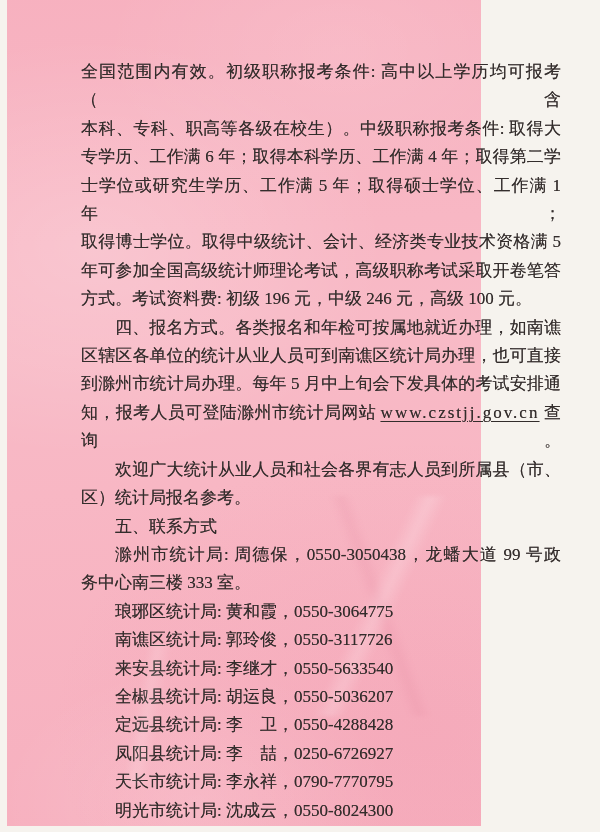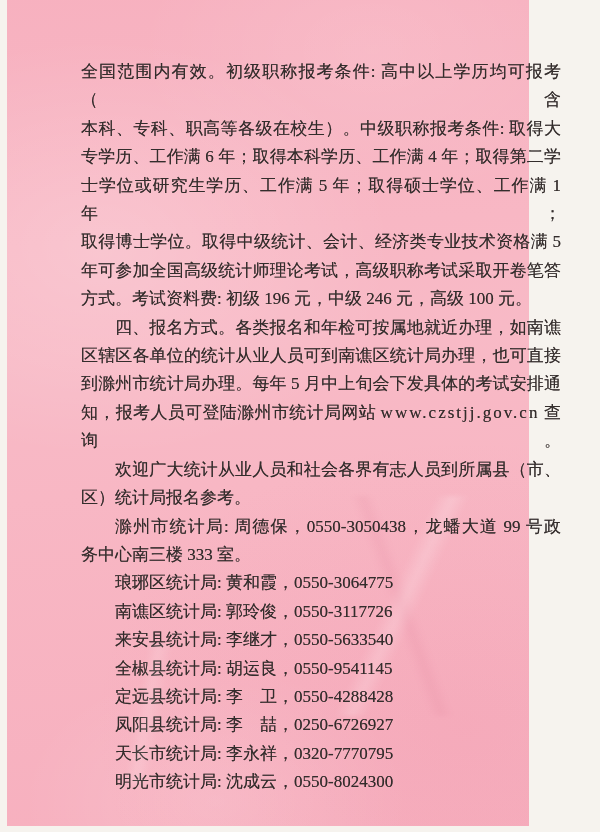--- a/index.html
+++ b/index.html
@@ -14,21 +14,21 @@
   .scan {
     position: relative;
     width: 600px;
     height: 832px;
   }
   
   .paper {
     position: absolute;
     left: 7px;
     top: 0;
-    width: 522px;
+    width: 474px;
     height: 826px;
     background-color: #f8b6c3;
     background-image:
       radial-gradient(ellipse 420px 300px at 18% 30%, rgba(255,255,255,0.20), rgba(255,255,255,0) 70%),
       radial-gradient(ellipse 520px 400px at 88% 88%, rgba(231,120,150,0.13), rgba(231,120,150,0) 72%),
       radial-gradient(ellipse 340px 220px at 70% 6%, rgba(255,255,255,0.10), rgba(255,255,255,0) 70%),
       radial-gradient(ellipse 260px 180px at 40% 97%, rgba(255,255,255,0.14), rgba(255,255,255,0) 75%),
       linear-gradient(176deg, rgba(240,142,166,0.12), rgba(255,255,255,0.05) 42%, rgba(238,132,158,0.12));
   }
   
@@ -68,20 +68,21 @@
     white-space: normal;
     text-align: justify;
     text-justify: inter-character;
     text-align-last: left;
     min-height: 28.4px;
   }
   .line.just { text-align-last: justify; }
   .line.indent { padding-left: 34px; }
   .seg-bold { font-weight: 400; }
   .seg-underline {
+    text-decoration: underline;
     text-underline-offset: 3px;
     letter-spacing: 2px;
     font-family: "Liberation Serif", "DejaVu Serif", serif;
   }
 </style>
 </head>
 <body>
 
 <div class="scan">
   <div class="paper">
@@ -92,25 +93,26 @@
         <div class="line just"><span>士学位或研究生学历、工作满 5 年；取得硕士学位、工作满 1 年；</span></div>
         <div class="line just"><span>取得博士学位。取得中级统计、会计、经济类专业技术资格满 5</span></div>
         <div class="line just"><span>年可参加全国高级统计师理论考试，高级职称考试采取开卷笔答</span></div>
         <div class="line"><span>方式。考试资料费: 初级 196 元，中级 246 元，高级 100 元。</span></div>
         <div class="line just indent"><span class="seg-bold">四、报名方式。</span><span>各类报名和年检可按属地就近办理，如南谯</span></div>
         <div class="line just"><span>区辖区各单位的统计从业人员可到南谯区统计局办理，也可直接</span></div>
         <div class="line just"><span>到滁州市统计局办理。每年 5 月中上旬会下发具体的考试安排通</span></div>
         <div class="line just"><span>知，报考人员可登陆滁州市统计局网站 </span><span class="seg-underline">www.czstjj.gov.cn</span><span> 查询。</span></div>
         <div class="line just indent"><span>欢迎广大统计从业人员和社会各界有志人员到所属县（市、</span></div>
         <div class="line"><span>区）统计局报名参考。</span></div>
+        <div class="line indent"><span class="seg-bold">五、联系方式</span></div>
         <div class="line just indent"><span>滁州市统计局: 周德保，0550-3050438，龙蟠大道 99 号政</span></div>
         <div class="line"><span>务中心南三楼 333 室。</span></div>
         <div class="line indent"><span>琅琊区统计局: 黄和霞，0550-3064775</span></div>
         <div class="line indent"><span>南谯区统计局: 郭玲俊，0550-3117726</span></div>
         <div class="line indent"><span>来安县统计局: 李继才，0550-5633540</span></div>
-        <div class="line indent"><span>全椒县统计局: 胡运良，0550-9541145</span></div>
+        <div class="line indent"><span>全椒县统计局: 胡运良，0550-5036207</span></div>
         <div class="line indent"><span>定远县统计局: 李　卫，0550-4288428</span></div>
         <div class="line indent"><span>凤阳县统计局: 李　喆，0250-6726927</span></div>
-        <div class="line indent"><span>天长市统计局: 李永祥，0320-7770795</span></div>
+        <div class="line indent"><span>天长市统计局: 李永祥，0790-7770795</span></div>
         <div class="line indent"><span>明光市统计局: 沈成云，0550-8024300</span></div>
       </div>
   </div>
 </div>
 
 </body></html>

